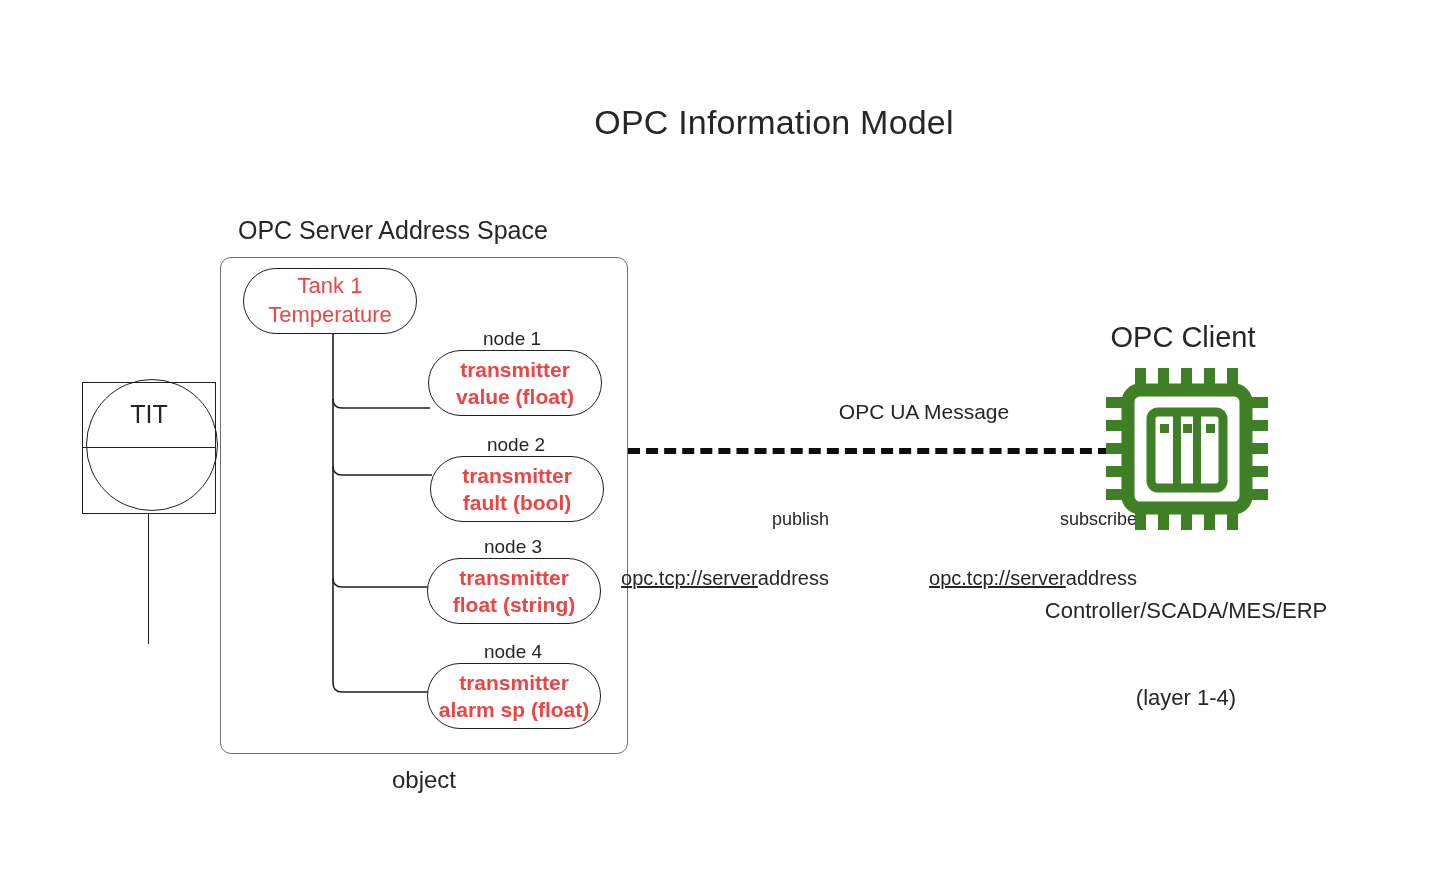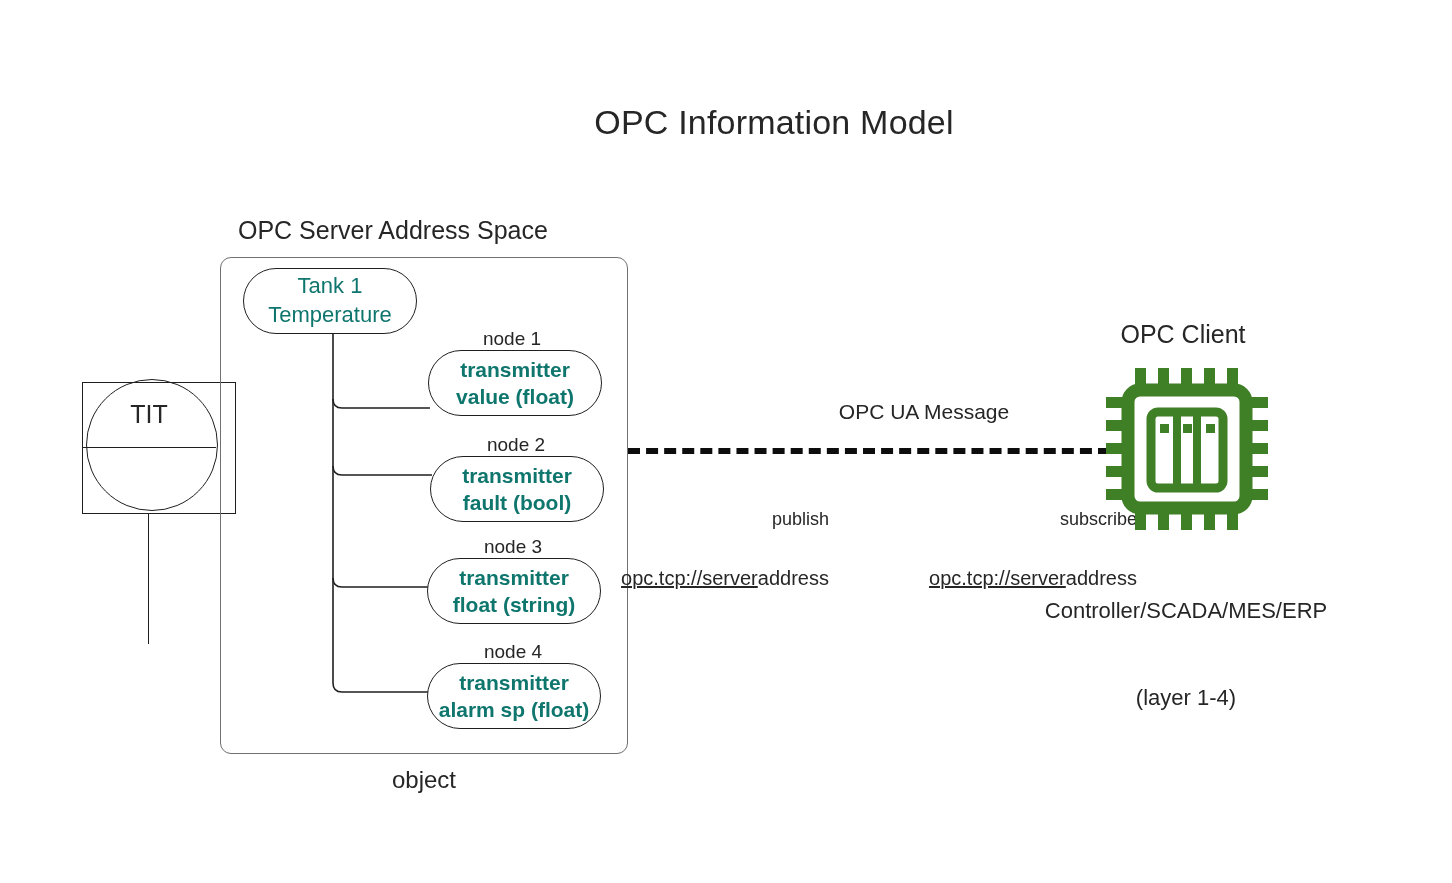--- a/index.html
+++ b/index.html
@@ -61,21 +61,21 @@
     position: absolute;
     box-sizing: border-box;
     border: 1.7px solid #1f1f1f;
     border-radius: 36px;
     background: #ffffff;
     display: flex;
     align-items: center;
     justify-content: center;
     text-align: center;
     font-size: 21px;
-    color: #0f766e;
+    color: #ef4444;
     line-height: 1.3;
   }
   .capsule span { display: block; white-space: pre; }
 
   #root-object-capsule {
     left: 243px;
     top: 268px;
     width: 174px;
     height: 66px;
     font-size: 22px;
@@ -107,21 +107,21 @@
     width: 1452px;
     height: 883px;
     pointer-events: none;
   }
 
   
   #tit-instrument {
     position: absolute;
     left: 82px;
     top: 382px;
-    width: 154px;
+    width: 134px;
     height: 132px;
   }
   #tit-square {
     position: absolute;
     left: 0; top: 0;
     width: 100%; height: 100%;
     border: 1.8px solid #1f1f1f;
     box-sizing: border-box;
     background: #ffffff;
   }
@@ -198,21 +198,21 @@
   
   #opc-client-chip {
     position: absolute;
     left: 1106px;
     top: 368px;
     width: 162px;
     height: 162px;
   }
 
   
-  #opc-client-heading { font-size: 25px; }
+  #opc-client-heading { font-size: 29px; }
   #client-role-caption {
     font-size: 22px;
     text-align: center;
     transform: translateX(-50%);
     line-height: 1.32;
   }
 
   
   #object-caption { font-size: 24px; }
 </style>

